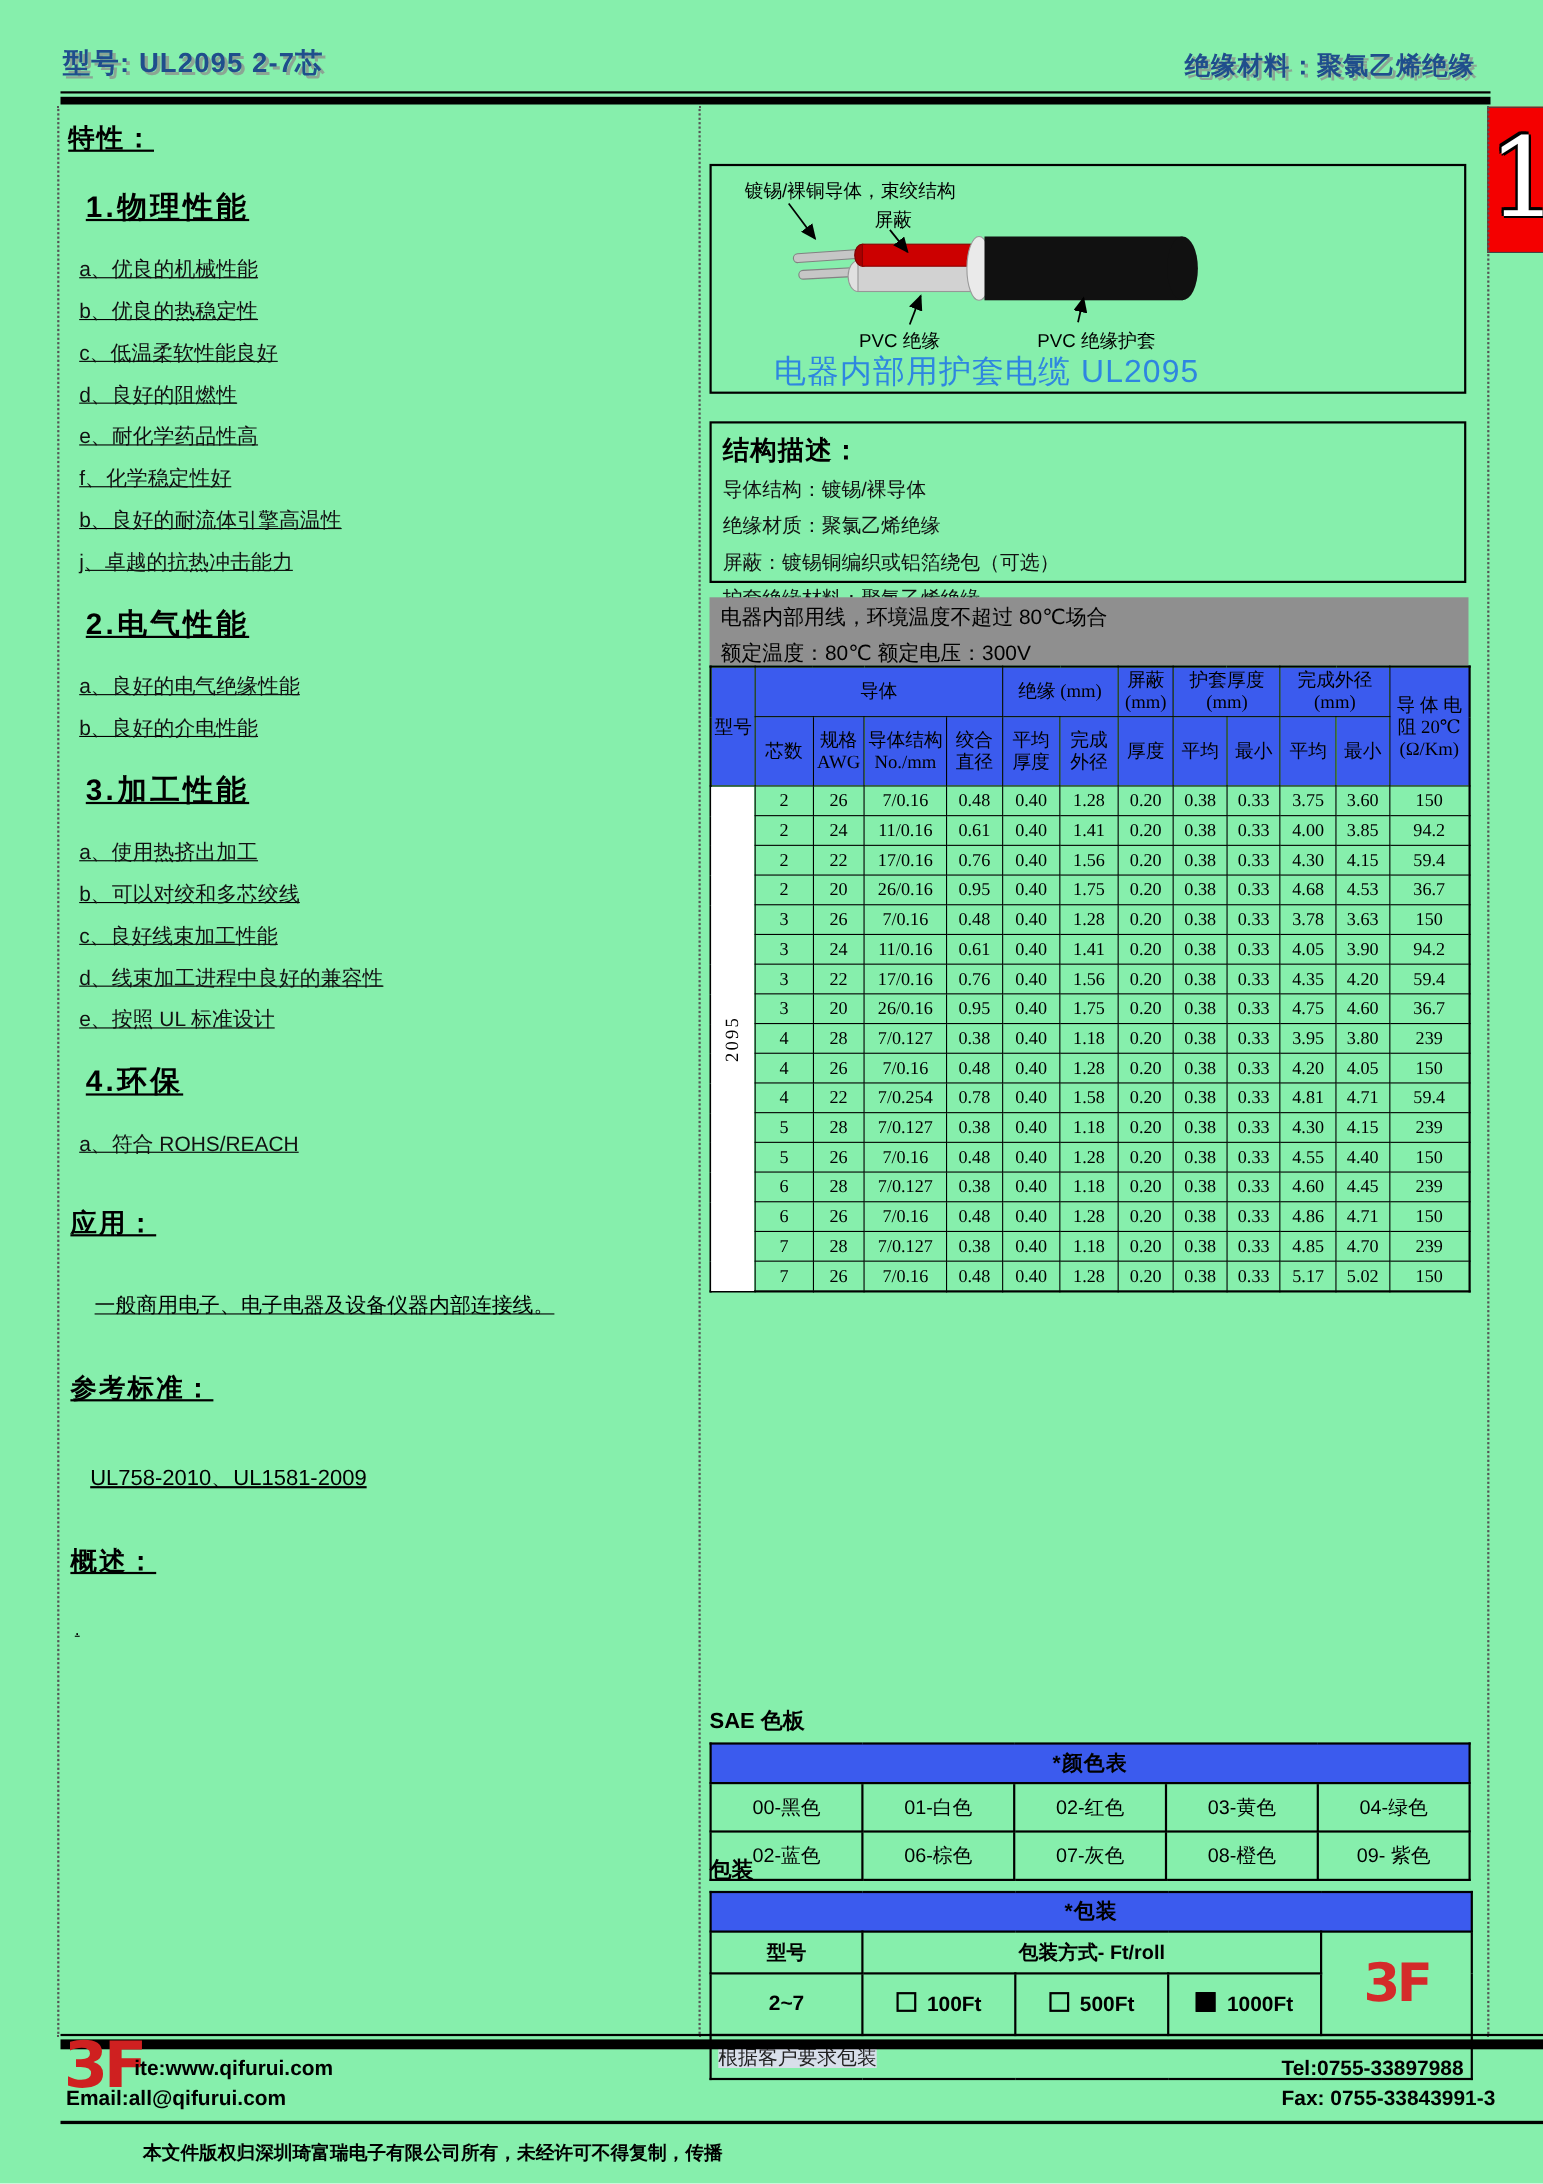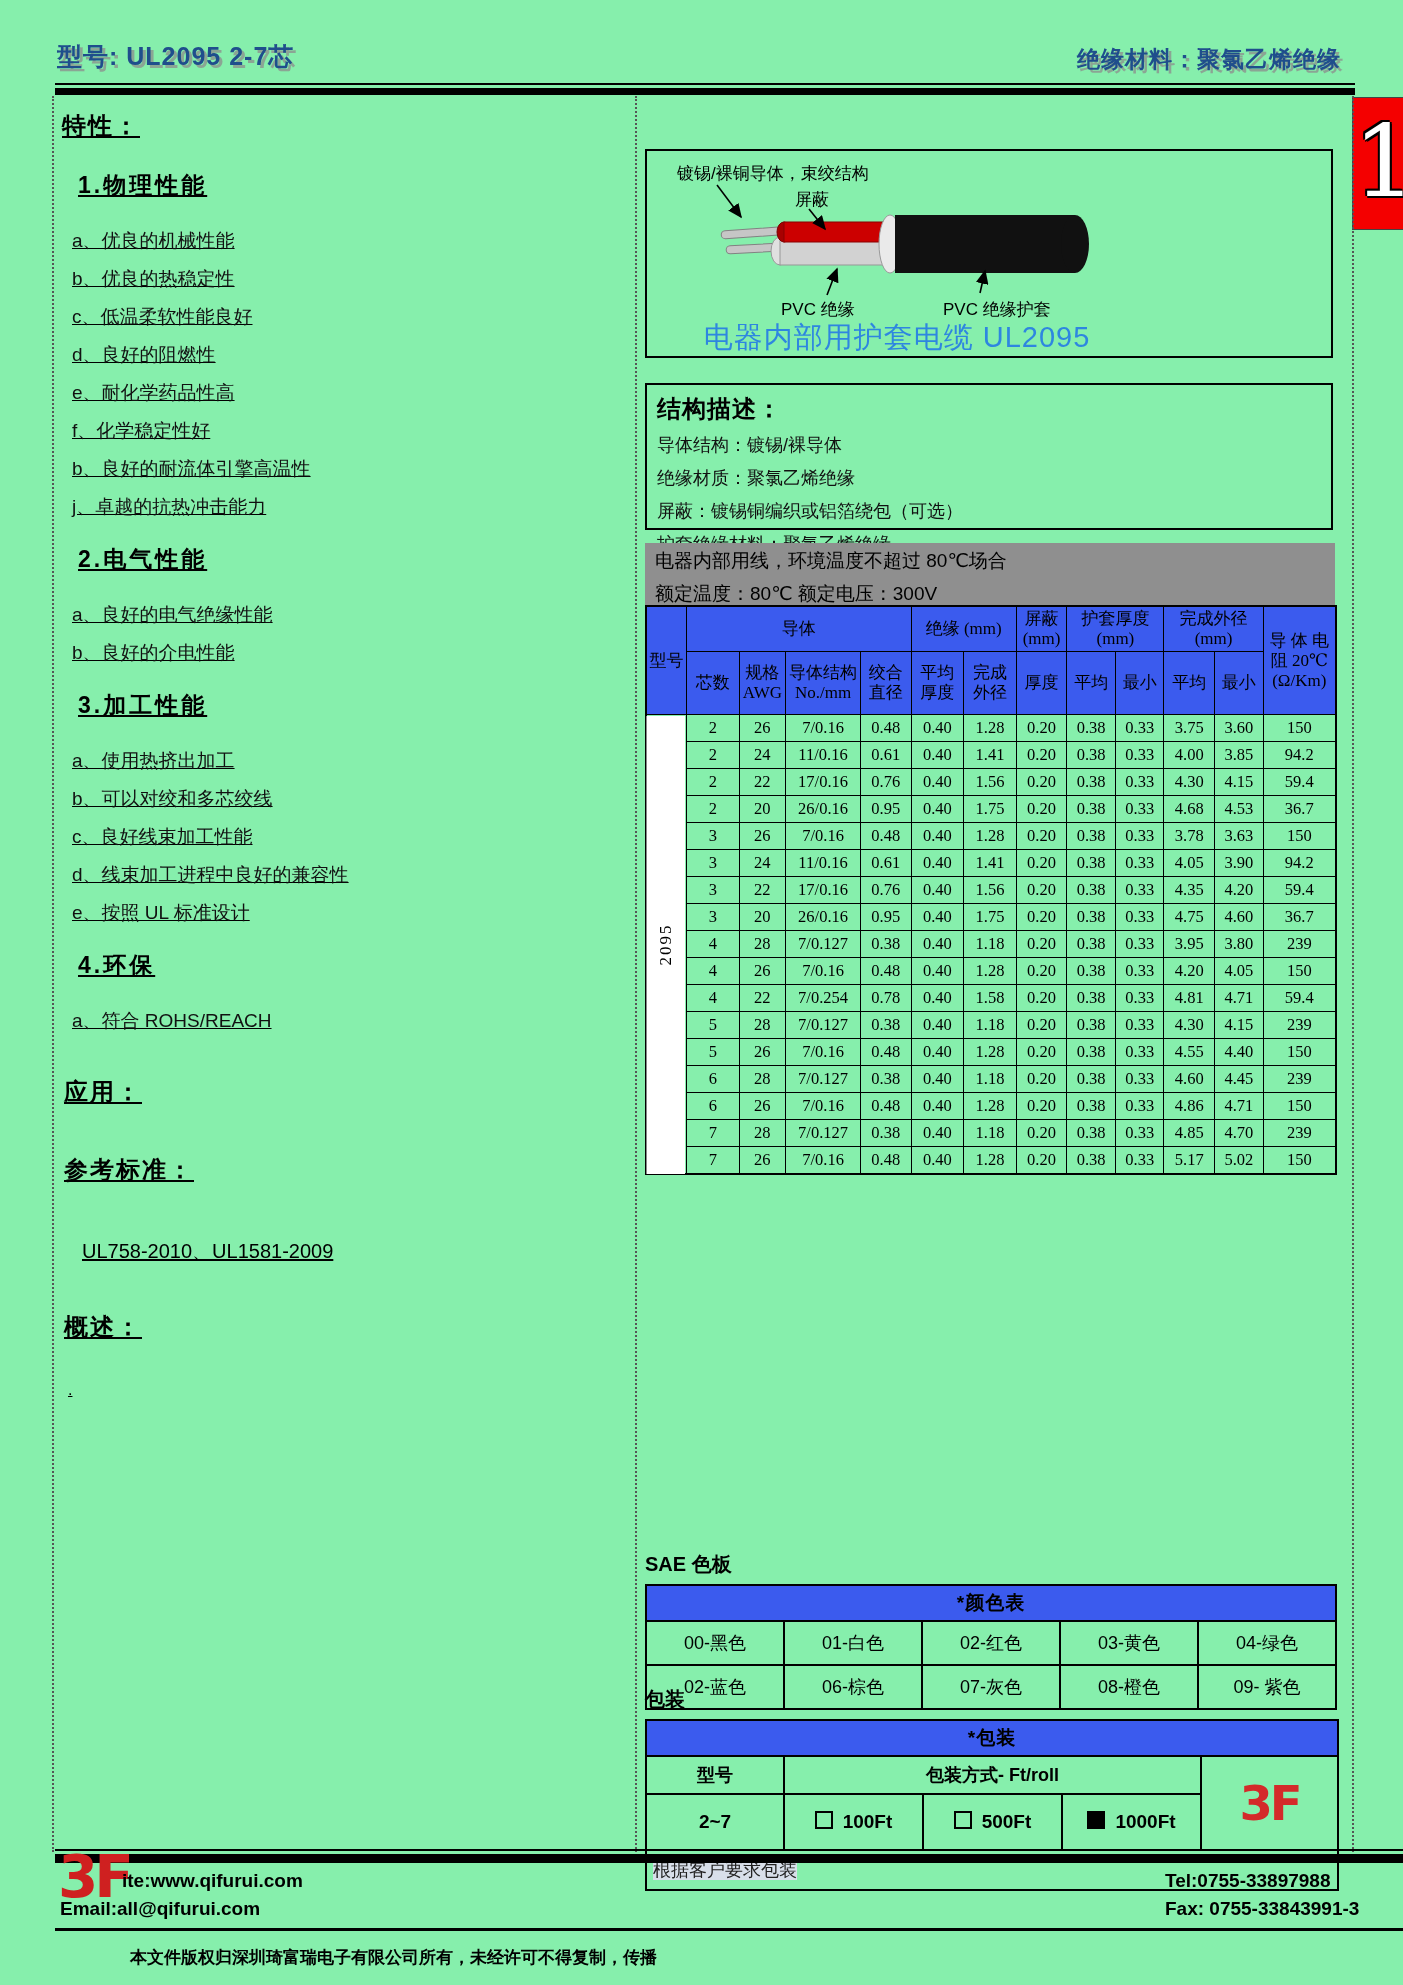--- a/index.html
+++ b/index.html
@@ -19,21 +19,21 @@
     text-shadow:-2px 0 #000,2px 0 #000,0 -2px #000,0 2px #000,2px 2px #000,-2px -2px #000;}
 
   
   .body-frame{position:absolute;left:52px;top:96px;width:1298px;height:1756px;
     border-left:2px dotted #555;border-right:2px dotted #555;display:flex;text-decoration:underline;}
   .col-left{width:583px;border-right:2px dotted #555;padding:14px 0 0 8px;box-sizing:border-box;}
   .col-right{position:relative;flex:1;}
 
   
   .lc-title{font-size:24px;font-weight:bold;margin:0 0 10px 0;letter-spacing:2px;}
-  .col-left h3{font-size:23px;font-weight:bold;margin:28px 0 30px 16px;letter-spacing:3px;}
+  .col-left h3{font-size:27px;font-weight:bold;margin:28px 0 30px 16px;letter-spacing:3px;}
   .feat-item{font-size:19px;margin:0 0 19px 10px;line-height:19px;color:#111;}
   .app-text{font-size:19px;margin:46px 0 0 24px;}
   .ref-text{font-size:20px;margin:52px 0 0 20px;}
   .h2-sec{font-size:24px;font-weight:bold;margin:46px 0 0 2px;letter-spacing:2px;}
   .dot-p{font-size:16px;margin:38px 0 0 6px;}
 
   
   .diagram-box{position:absolute;left:8px;top:53px;width:688px;height:209px;border:2px solid #000;box-sizing:border-box;}
   .struct-box{position:absolute;left:8px;top:287px;width:688px;height:147px;border:2px solid #000;
     box-sizing:border-box;padding:6px 0 0 10px;}
@@ -126,20 +126,21 @@
           <p class="feat-item">a、使用热挤出加工</p>
           <p class="feat-item">b、可以对绞和多芯绞线</p>
           <p class="feat-item">c、良好线束加工性能</p>
           <p class="feat-item">d、线束加工进程中良好的兼容性</p>
           <p class="feat-item">e、按照 UL 标准设计</p>
           <h3>4.环保</h3>
           <p class="feat-item">a、符合 ROHS/REACH</p>
         </div>
 
       <div class="h2-sec">应用：</div>
+      <p class="app-text">一般商用电子、电子电器及设备仪器内部连接线。</p>
 
       <div class="h2-sec">参考标准：</div>
       <p class="ref-text">UL758-2010、UL1581-2009</p>
 
       <div class="h2-sec">概述：</div>
       <p class="dot-p">.</p>
     </div>
 
     <div class="col-right">
 

